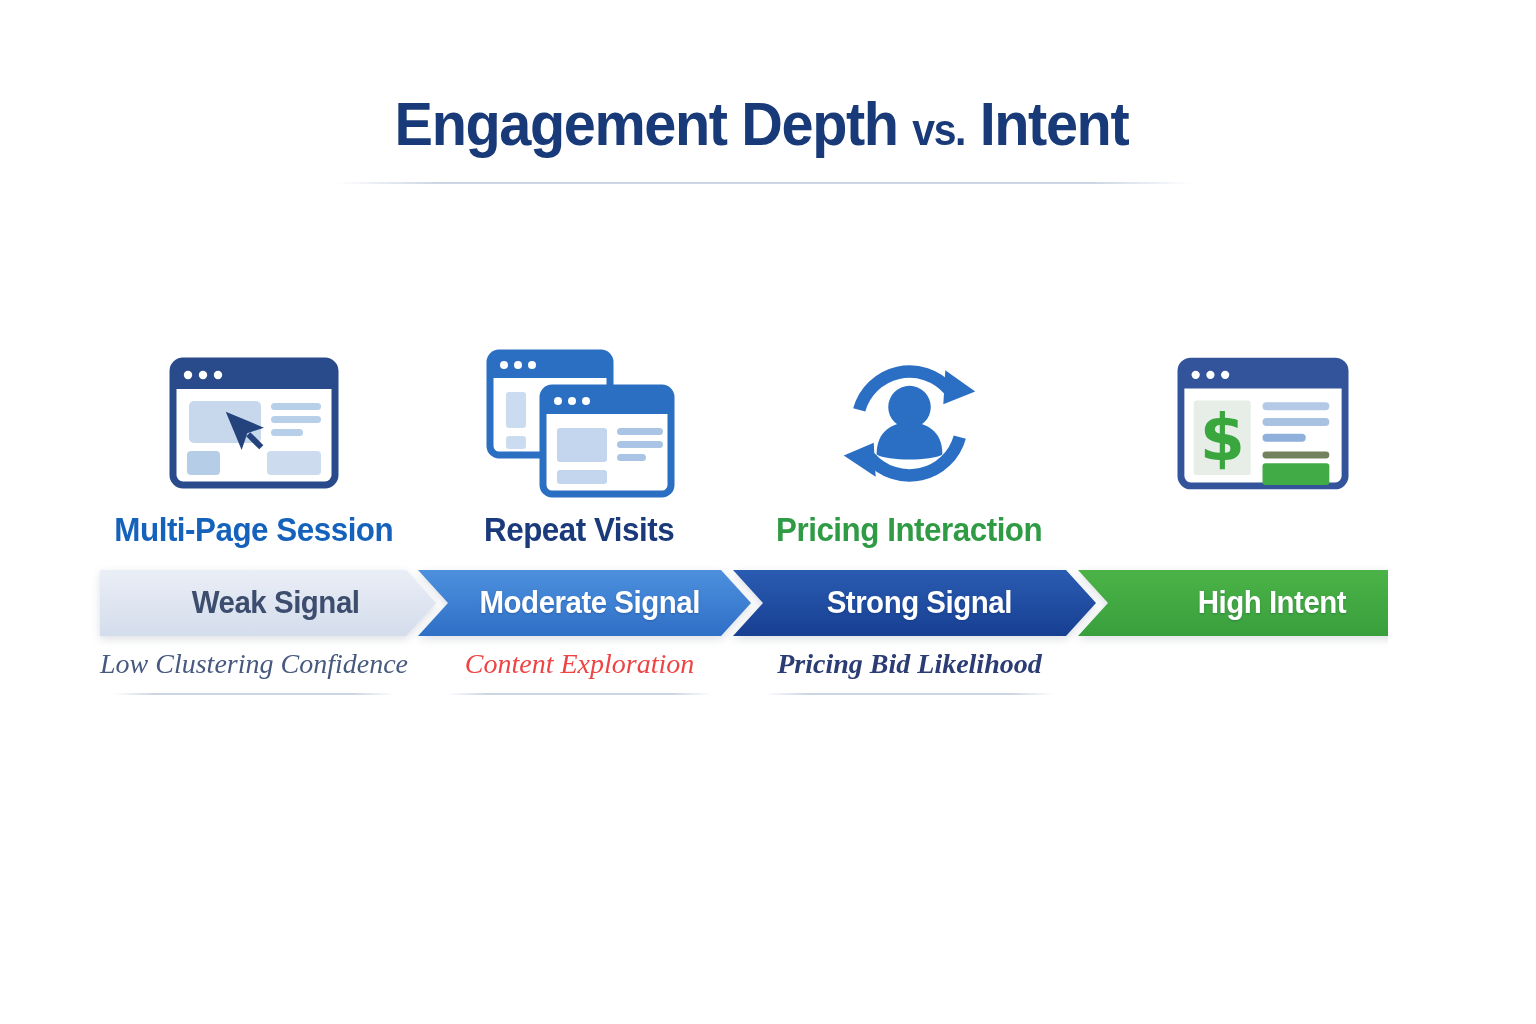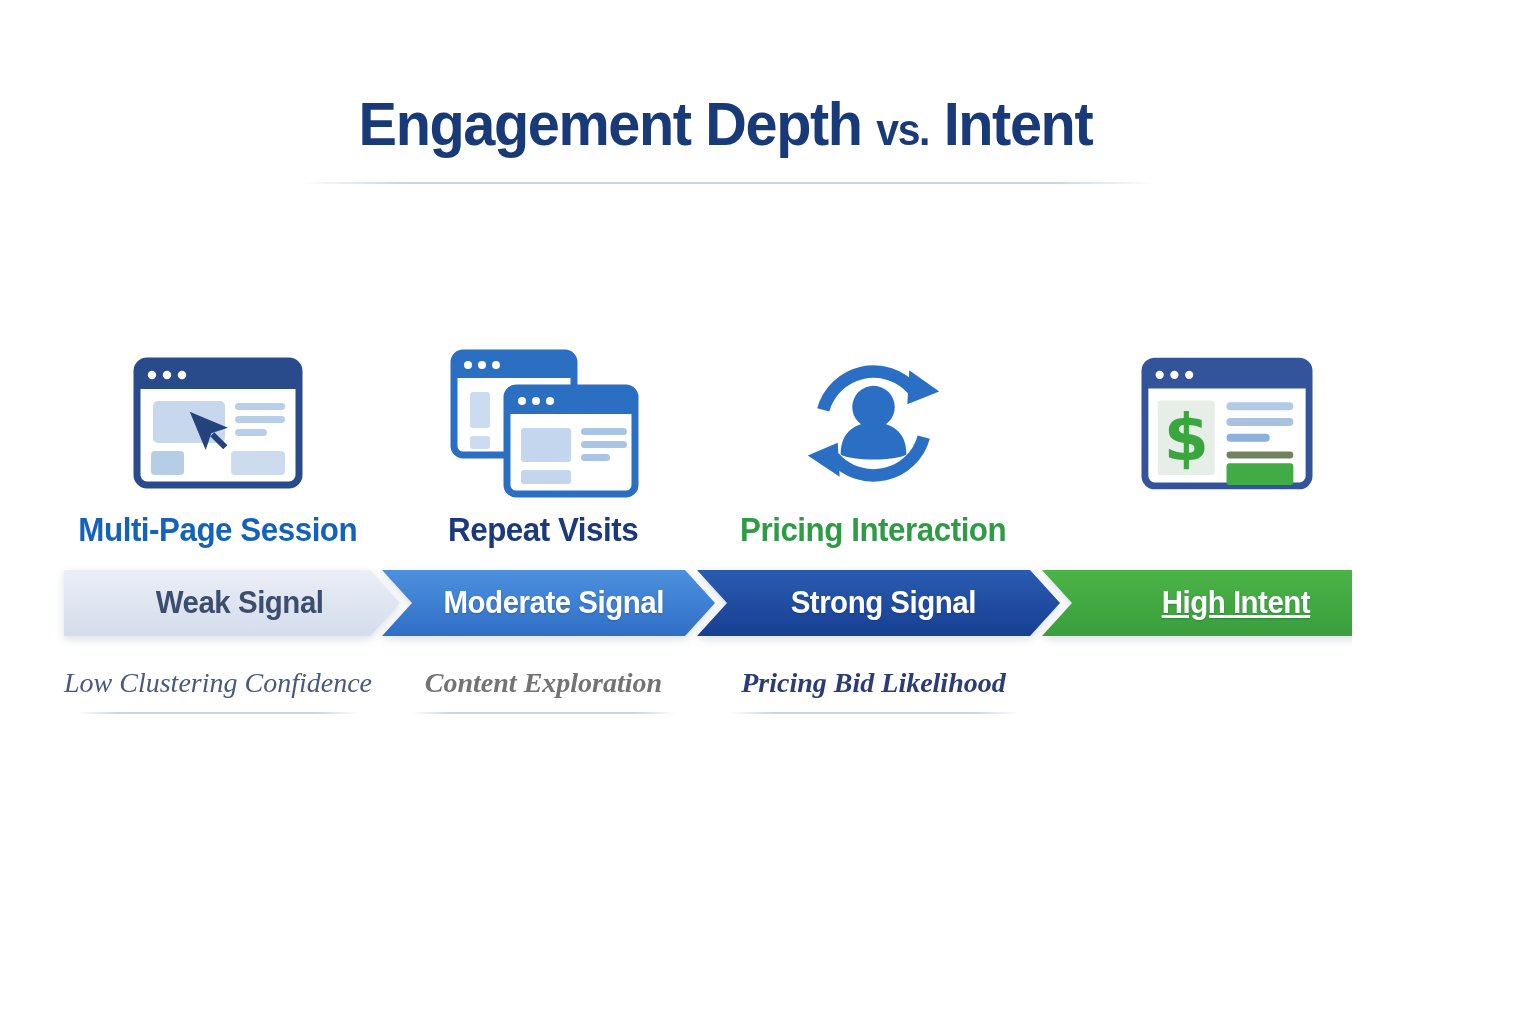--- a/index.html
+++ b/index.html
@@ -1,20 +1,21 @@
 <!DOCTYPE html>
 <html><head>
 <meta charset="utf-8">
 <style>
   * { margin:0; padding:0; box-sizing:border-box; }
   html,body { background:#ffffff; }
   .canvas {
     position:relative; width:1352px; height:1024px; overflow:hidden;
     background:#ffffff;
     font-family:"Liberation Sans", sans-serif;
+    margin-left:36px;
   }
 
   
   .title-wrap {
     position:absolute; top:88px; left:0; width:1450px;
     text-align:center;
   }
   .title-inner {
     display:inline-block;
     transform:scaleX(0.93);
@@ -34,21 +35,21 @@
   .grid-row {
     position:absolute; left:64px; width:1357px;
     display:grid;
     grid-template-columns:336px 315px 345px 361px;
     transform:translateX(-14px);
   }
   .cell { display:flex; align-items:center; justify-content:center; flex-direction:column; }
 
   .row-icons { top:348px; height:150px; }
   .row-labels { top:505px; height:50px; }
-  .row-captions { top:655px; height:70px; }
+  .row-captions { top:636px; height:70px; }
 
   .stage-label {
     font-size:33px; font-weight:700; letter-spacing:-0.5px;
     transform:scaleX(0.95); white-space:nowrap;
   }
 
   .caption-text {
     font-family:"Liberation Serif", serif;
     font-style:italic;
     font-size:28px;
@@ -184,32 +185,32 @@
   <div class="arrow-bar">
     <div class="segment seg-1" style="background: linear-gradient(rgb(234, 238, 246), rgb(212, 221, 236)); color: rgb(61, 77, 110);">
       <span class="seg-text">Weak Signal</span>
     </div>
     <div class="segment seg-2" style="background: linear-gradient(rgb(77, 144, 221), rgb(47, 111, 199)); color: rgb(255, 255, 255);">
       <span class="seg-text">Moderate Signal</span>
     </div>
     <div class="segment seg-3" style="background: linear-gradient(rgb(42, 92, 178), rgb(23, 63, 146)); color: rgb(255, 255, 255);">
       <span class="seg-text">Strong Signal</span>
     </div>
-    <div class="segment seg-4" style="background: linear-gradient(rgb(76, 179, 72), rgb(56, 159, 60)); color: rgb(255, 255, 255); text-decoration: underline;">
+    <div class="segment seg-4" style="background: linear-gradient(rgb(76, 179, 72), rgb(56, 159, 60)); color: rgb(255, 255, 255);">
       <span class="seg-text">High Intent</span>
     </div>
   </div>
 
   <div class="grid-row row-captions">
     <div class="cell">
       <span class="caption-text" style="color: rgb(71, 89, 127); font-weight: 400;">Low Clustering Confidence</span>
       <div class="caption-underline"></div>
     </div>
     <div class="cell">
-      <span class="caption-text" style="color: #737373; font-weight: 700;">Content Exploration</span>
+      <span class="caption-text" style="color: #ef4444; font-weight: 400;">Content Exploration</span>
       <div class="caption-underline"></div>
     </div>
     <div class="cell">
       <span class="caption-text" style="color: rgb(44, 60, 116); font-weight: 700;">Pricing Bid Likelihood</span>
       <div class="caption-underline"></div>
     </div>
   </div>
 
 </div>
 

